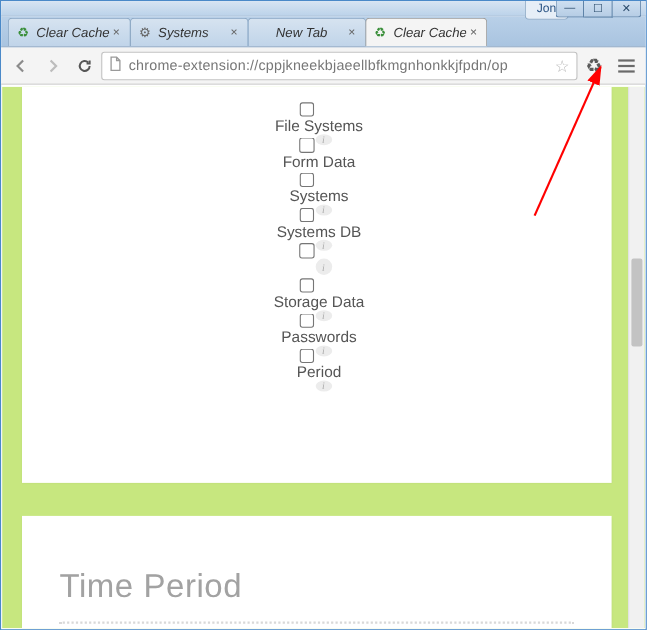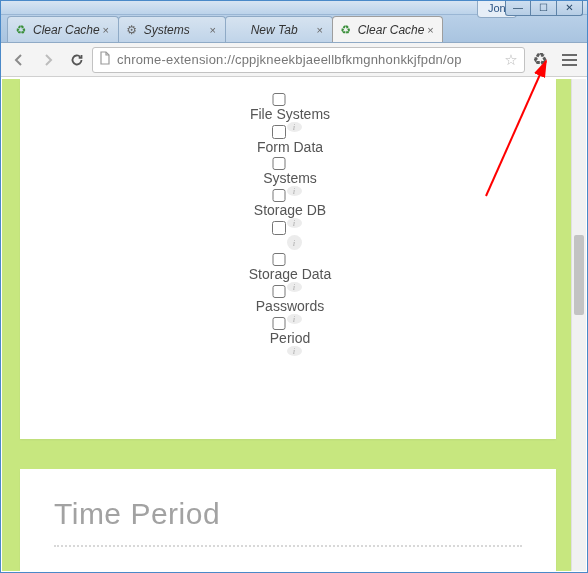--- a/index.html
+++ b/index.html
@@ -163,21 +163,21 @@
     width:14px;height:14px;margin-right:22px;accent-color:#9aa;
   }
   .info-dot {
     width:15px;height:15px;border-radius:50%;background:#ececec;
     display:inline-flex;align-items:center;justify-content:center;
     font-size:9px;color:#acacac;font-style:italic;font-family:Georgia,serif;
     margin-left:8px;
   }
   .section-h {
     font-size:30px;font-weight:300;color:#a2a2a2;
-    margin-bottom:14px;letter-spacing:0.5px;
+    margin-bottom:14px;letter-spacing:0.5px;margin-top:20px;
   }
   .dots {
     border:none;border-top:2px dotted #d8d8d8;margin-bottom:18px;
   }
   .radio-list { list-style:none; }
   .radio-list li {
     display:flex;align-items:center;height:28px;font-size:14px;color:#555;
     padding-left:6px;
   }
   .radio-list li.sel { color:#8ab52e;font-weight:500; }
@@ -272,21 +272,21 @@
           <input type="checkbox" style="">
           <span>Form Data</span>
         </li>
         <li>
           <input type="checkbox" style="">
           <span>Systems</span>
           <span class="info-dot">i</span>
         </li>
         <li>
           <input type="checkbox" style="">
-          <span>Storage DB</span>
+          <span>Systems DB</span>
           <span class="info-dot">i</span>
         </li>
         <li>
           <input type="checkbox" style="">
           <span class="info-dot">i</span>
         </li>
         <li>
           <input type="checkbox" style="">
           <span>Storage Data</span>
           <span class="info-dot">i</span>

